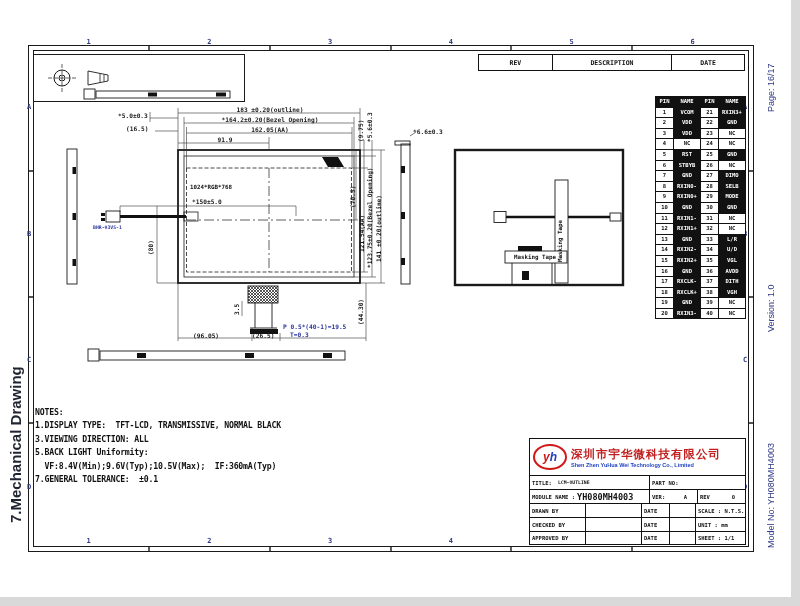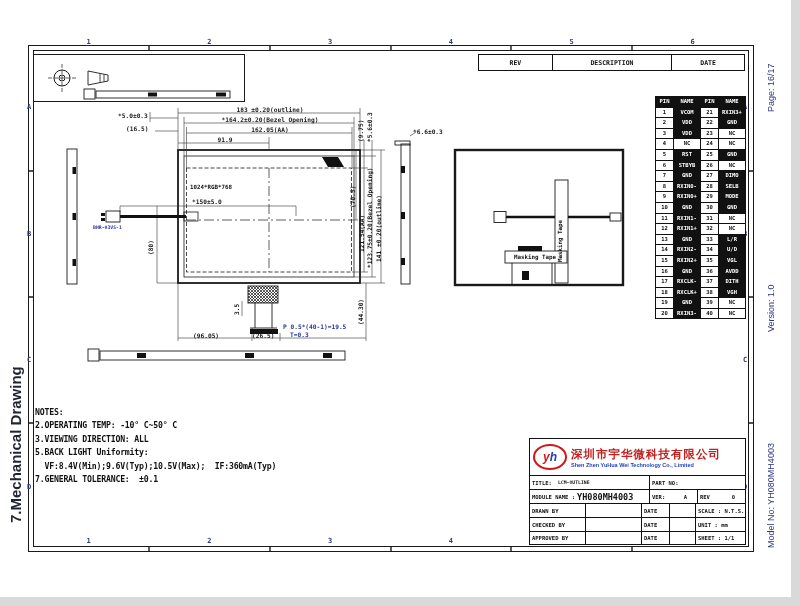--- a/index.html
+++ b/index.html
@@ -364,21 +364,21 @@
         <td class="name filled">RXIN3-</td>
         <td class="">40</td>
         <td class="name">NC</td>
       </tr>
     </tbody>
 </table>
 
 <div class="abs notes">
   <div class="note-line">NOTES:</div>
   <div id="notes-lines">
-      <div class="note-line">2.OPERATING TEMP: -10° C~50° C</div>
+      <div class="note-line">1.DISPLAY TYPE:  TFT-LCD, TRANSMISSIVE, NORMAL BLACK</div>
       <div class="note-line">3.VIEWING DIRECTION: ALL</div>
       <div class="note-line">5.BACK LIGHT Uniformity:</div>
       <div class="note-line">  VF:8.4V(Min);9.6V(Typ);10.5V(Max);  IF:360mA(Typ)</div>
       <div class="note-line">7.GENERAL TOLERANCE:  ±0.1</div>
     </div>
 </div>
 
 <div class="abs tblock">
   <div class="tb-row logo">
     <div class="logo-oval">

